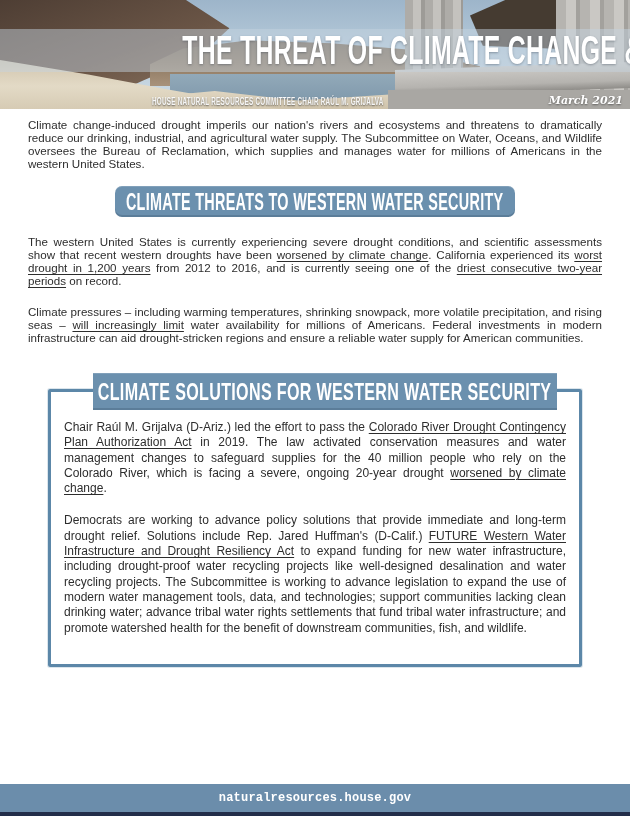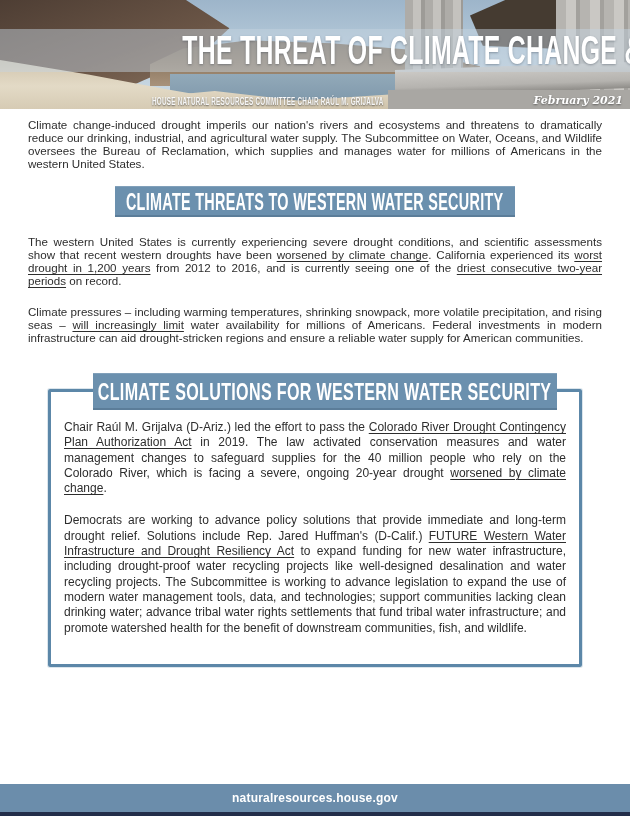--- a/index.html
+++ b/index.html
@@ -55,37 +55,37 @@
   
   .body-p{margin:18px 28px 0;font-size:11.6px;line-height:13px;text-align:justify;color:var(--text);}
   .intro{margin-top:9px;}
   .link{text-decoration:underline;text-underline-offset:2px;cursor:pointer;}
 
   
   .banner{background:var(--banner-blue);display:flex;align-items:center;justify-content:center;
     box-shadow:inset 0 -2px 0 rgba(20,40,60,.18), inset 0 1px 0 rgba(255,255,255,.15);margin-left:10px;}
   .banner-text{display:inline-block;white-space:nowrap;font-weight:bold;font-size:24px;
     letter-spacing:.5px;color:#ffffff;}
-  .banner-threats{width:400px;height:31px;margin:16px auto 0;}
+  .banner-threats{width:400px;height:31px;margin:16px auto 0;border-radius:7px;}
   .banner-threats .banner-text{transform:scaleX(.60);}
   .banner-solutions{position:absolute;top:-19px;left:50%;transform:translateX(-50%);
     width:464px;height:37px;}
   .banner-solutions .banner-text{transform:scaleX(.67);}
 
   
   .solutions-box{position:relative;margin:45px 48px 0;border:3px solid var(--box-border);
     border-radius:2px;box-shadow:0 0 0 1px rgba(92,135,168,.22);
     padding:28px 13px 14px;}
   .box-p{margin:0 0 17px;font-size:12px;line-height:15.3px;text-align:justify;color:var(--text);}
   .box-p:last-child{margin-bottom:14px;}
 
   
   .footer{position:absolute;left:0;bottom:4px;width:630px;height:28px;
     background:var(--footer-blue);display:flex;align-items:center;justify-content:center;}
-  .footer-link{font-weight:bold;font-size:12px;color:#ffffff;letter-spacing:.2px;cursor:pointer;}
+  .footer-link{font-weight:bold;font-size:12px;color:#ffffff;letter-spacing:.2px;cursor:pointer;font-family:Liberation Mono, monospace;}
   .navy-strip{position:absolute;left:0;bottom:0;width:630px;height:4px;background:var(--navy);}
 </style>
 </head>
 <body>
 
 <div class="page">
 
   <header class="photo">
     <div class="sky"></div>
     <div class="mtn-left"></div>
@@ -95,21 +95,21 @@
     <div class="slope-left"></div>
     <div class="mtn-right-dark"></div>
     <div class="tower-a"></div>
     <div class="tower-b"></div>
     <div class="beam"></div>
     <div class="base-right"></div>
     <div class="title-band">
       <span class="headline">THE THREAT OF CLIMATE CHANGE &amp; DROUGHT</span>
     </div>
     <div class="subtitle">HOUSE NATURAL RESOURCES COMMITTEE CHAIR RAÚL M. GRIJALVA</div>
-    <div class="date">February 2021</div>
+    <div class="date">March 2021</div>
   </header>
 
   <p class="body-p intro">Climate change-induced drought imperils our nation's rivers and ecosystems and threatens to dramatically reduce our drinking, industrial, and agricultural water supply. The Subcommittee on Water, Oceans, and Wildlife oversees the Bureau of Reclamation, which supplies and manages water for millions of Americans in the western United States.</p>
 
   <div class="banner banner-threats">
     <span class="banner-text">CLIMATE THREATS TO WESTERN WATER SECURITY</span>
   </div>
 
   <p class="body-p"><span>The western United States is currently experiencing severe drought conditions, and scientific assessments show that recent western droughts have been </span><span class="link">worsened by climate change</span><span>. California experienced its </span><span class="link">worst drought in 1,200 years</span><span> from 2012 to 2016, and is currently seeing one of the </span><span class="link">driest consecutive two-year periods</span><span> on record.</span></p>
   <p class="body-p"><span>Climate pressures – including warming temperatures, shrinking snowpack, more volatile precipitation, and rising seas – </span><span class="link">will increasingly limit</span><span> water availability for millions of Americans. Federal investments in modern infrastructure can aid drought-stricken regions and ensure a reliable water supply for American communities.</span></p>

